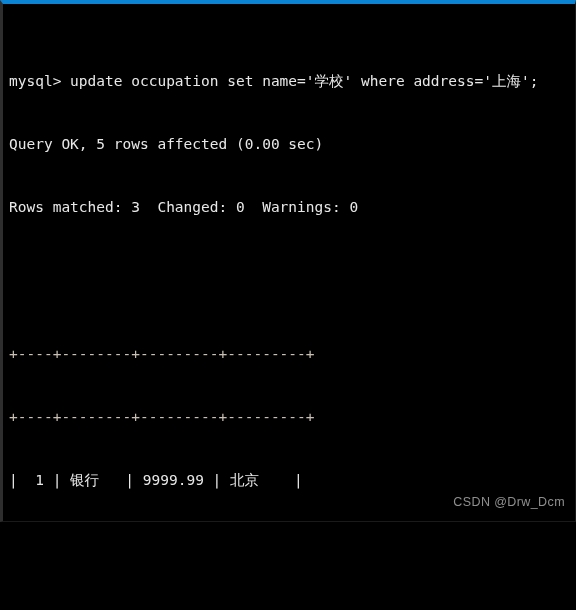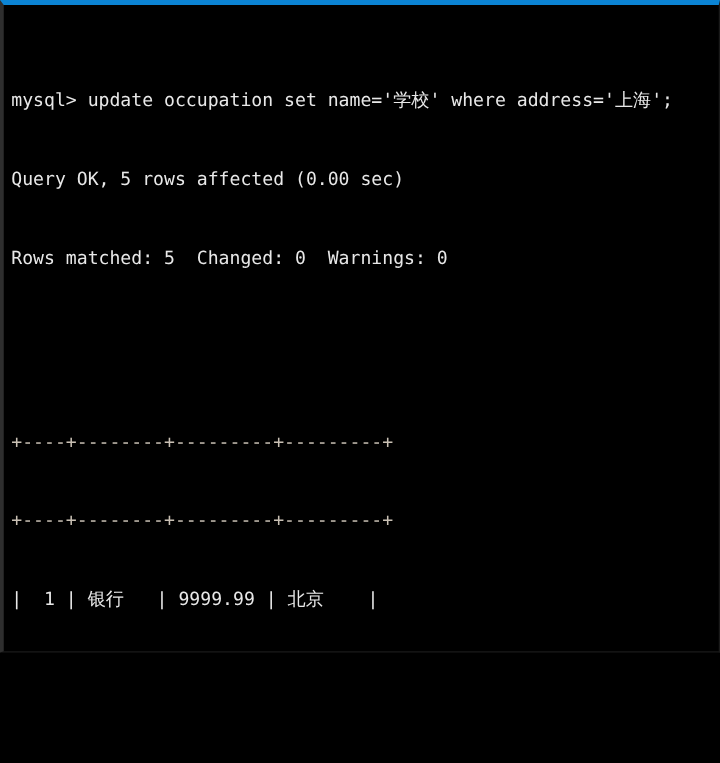--- a/index.html
+++ b/index.html
@@ -54,21 +54,21 @@
   }
 </style>
 </head>
 <body>
 
 <div id="terminal">
   <div id="console">
 
     <div class="line">mysql&gt; update occupation set name='学校' where address='上海';</div>
     <div class="line">Query OK, 5 rows affected (0.00 sec)</div>
-    <div class="line">Rows matched: 5  Changed: 0  Warnings: 0</div>
+    <div class="line">Rows matched: 3  Changed: 0  Warnings: 0</div>
     <div class="blank"></div>
 
     <div class="line rule">+----+--------+---------+---------+</div>
     <div class="line rule">+----+--------+---------+---------+</div>
     <div class="line">|  1 | 银行   | 9999.99 | 北京    |</div>
     
     
     
     
     
@@ -87,13 +87,14 @@
     
     
     
     
     
     
     
 
   </div>
 
+  <div class="watermark">CSDN @Drw_Dcm</div>
 </div>
 
 </body></html>

